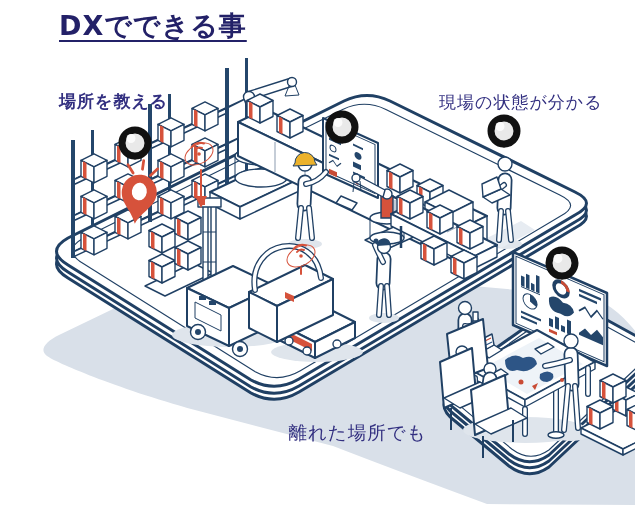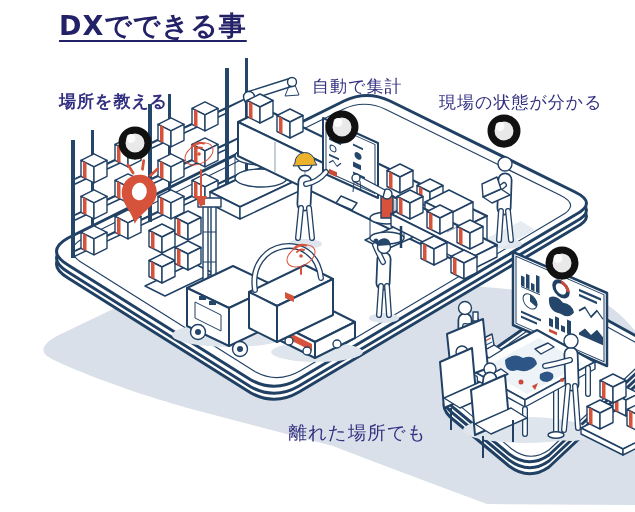--- a/index.html
+++ b/index.html
@@ -35,21 +35,20 @@
   .wline{stroke:#d6523b;stroke-width:2;fill:none;stroke-linecap:round}
   .rray{stroke:#d6523b;stroke-width:2.2;fill:none;stroke-linecap:round}
 </style>
 </head>
 <body>
 
 <div id="stage">
 
   <div id="title" class="txt">DXでできる事</div>
   <div id="lbl-teach" class="txt">場所を教える</div>
-  <div id="lbl-auto" class="txt">自動で集計</div>
   <div id="lbl-share" class="txt">現場の状態が分かる</div>
   <div id="lbl-remote" class="txt">
     <span>離れた場所でも</span><br>
   </div>
 
   <svg id="scene" width="635" height="512" viewBox="0 0 635 512">
     <defs>
       <path id="mainTop" d="M 33,238 L 309,101 Q 332,90 355,101 L 540,192 Q 563,203 540,215 L 264,379 Q 240,393 216,380 L 33,265 Q 10,251 33,238 Z"></path>
       <path id="subTop" d="M 420,377 L 512,312 Q 532,298 552,309 L 612,342 Q 631,352 612,363 L 514,455 Q 494,469 474,454 L 420,409 Q 398,393 420,377 Z"></path>
       <g id="box">

